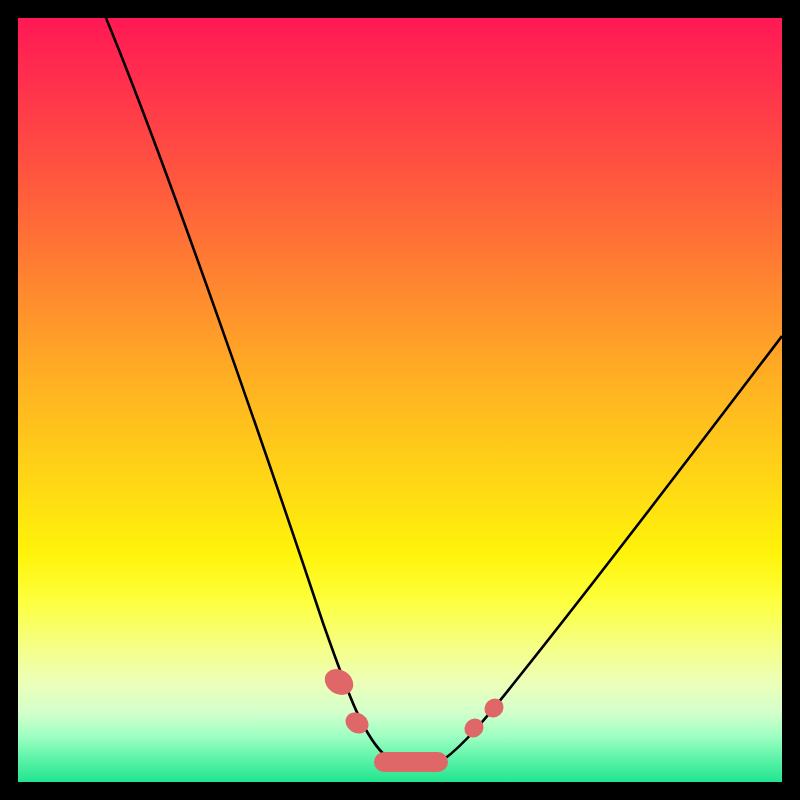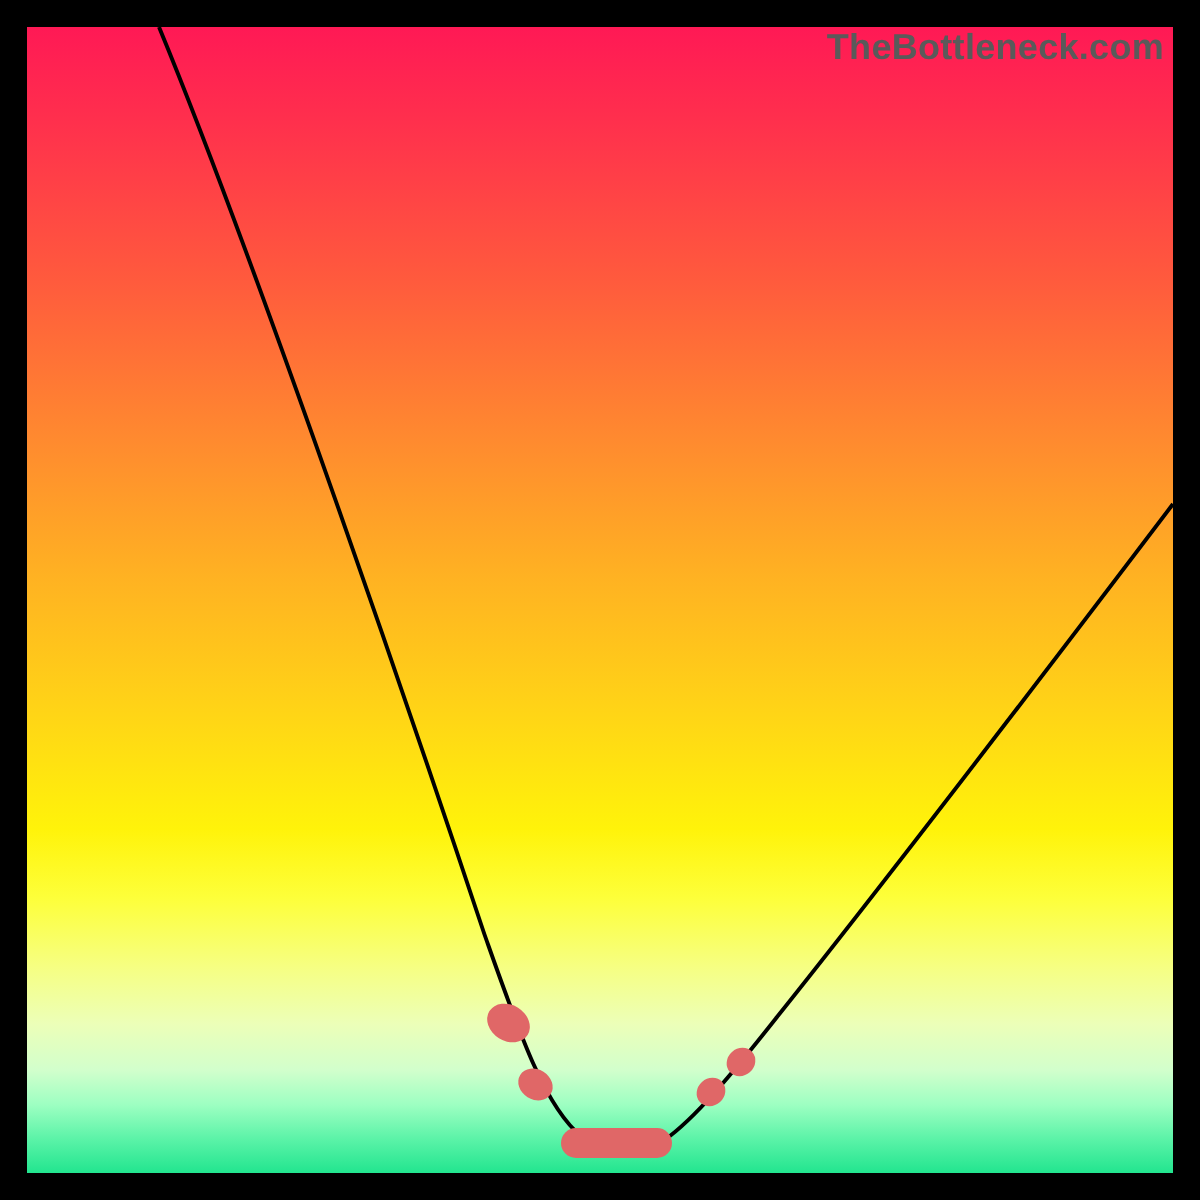--- a/index.html
+++ b/index.html
@@ -81,15 +81,14 @@
       </g>
       <g fill="#e06767">
         <ellipse cx="321" cy="664" rx="12" ry="15" transform="rotate(-58 321 664)"></ellipse>
         <ellipse cx="339" cy="705" rx="10" ry="12" transform="rotate(-58 339 705)"></ellipse>
         <rect x="356" y="734" width="74" height="20" rx="10" ry="10"></rect>
         <ellipse cx="456" cy="710" rx="9" ry="10" transform="rotate(48 456 710)"></ellipse>
         <ellipse cx="476" cy="690" rx="9" ry="10" transform="rotate(48 476 690)"></ellipse>
       </g>
     </svg>
 
-    <div class="watermark">TheBottleneck.com</div>
   </div>
 </div>
 
 </body></html>

